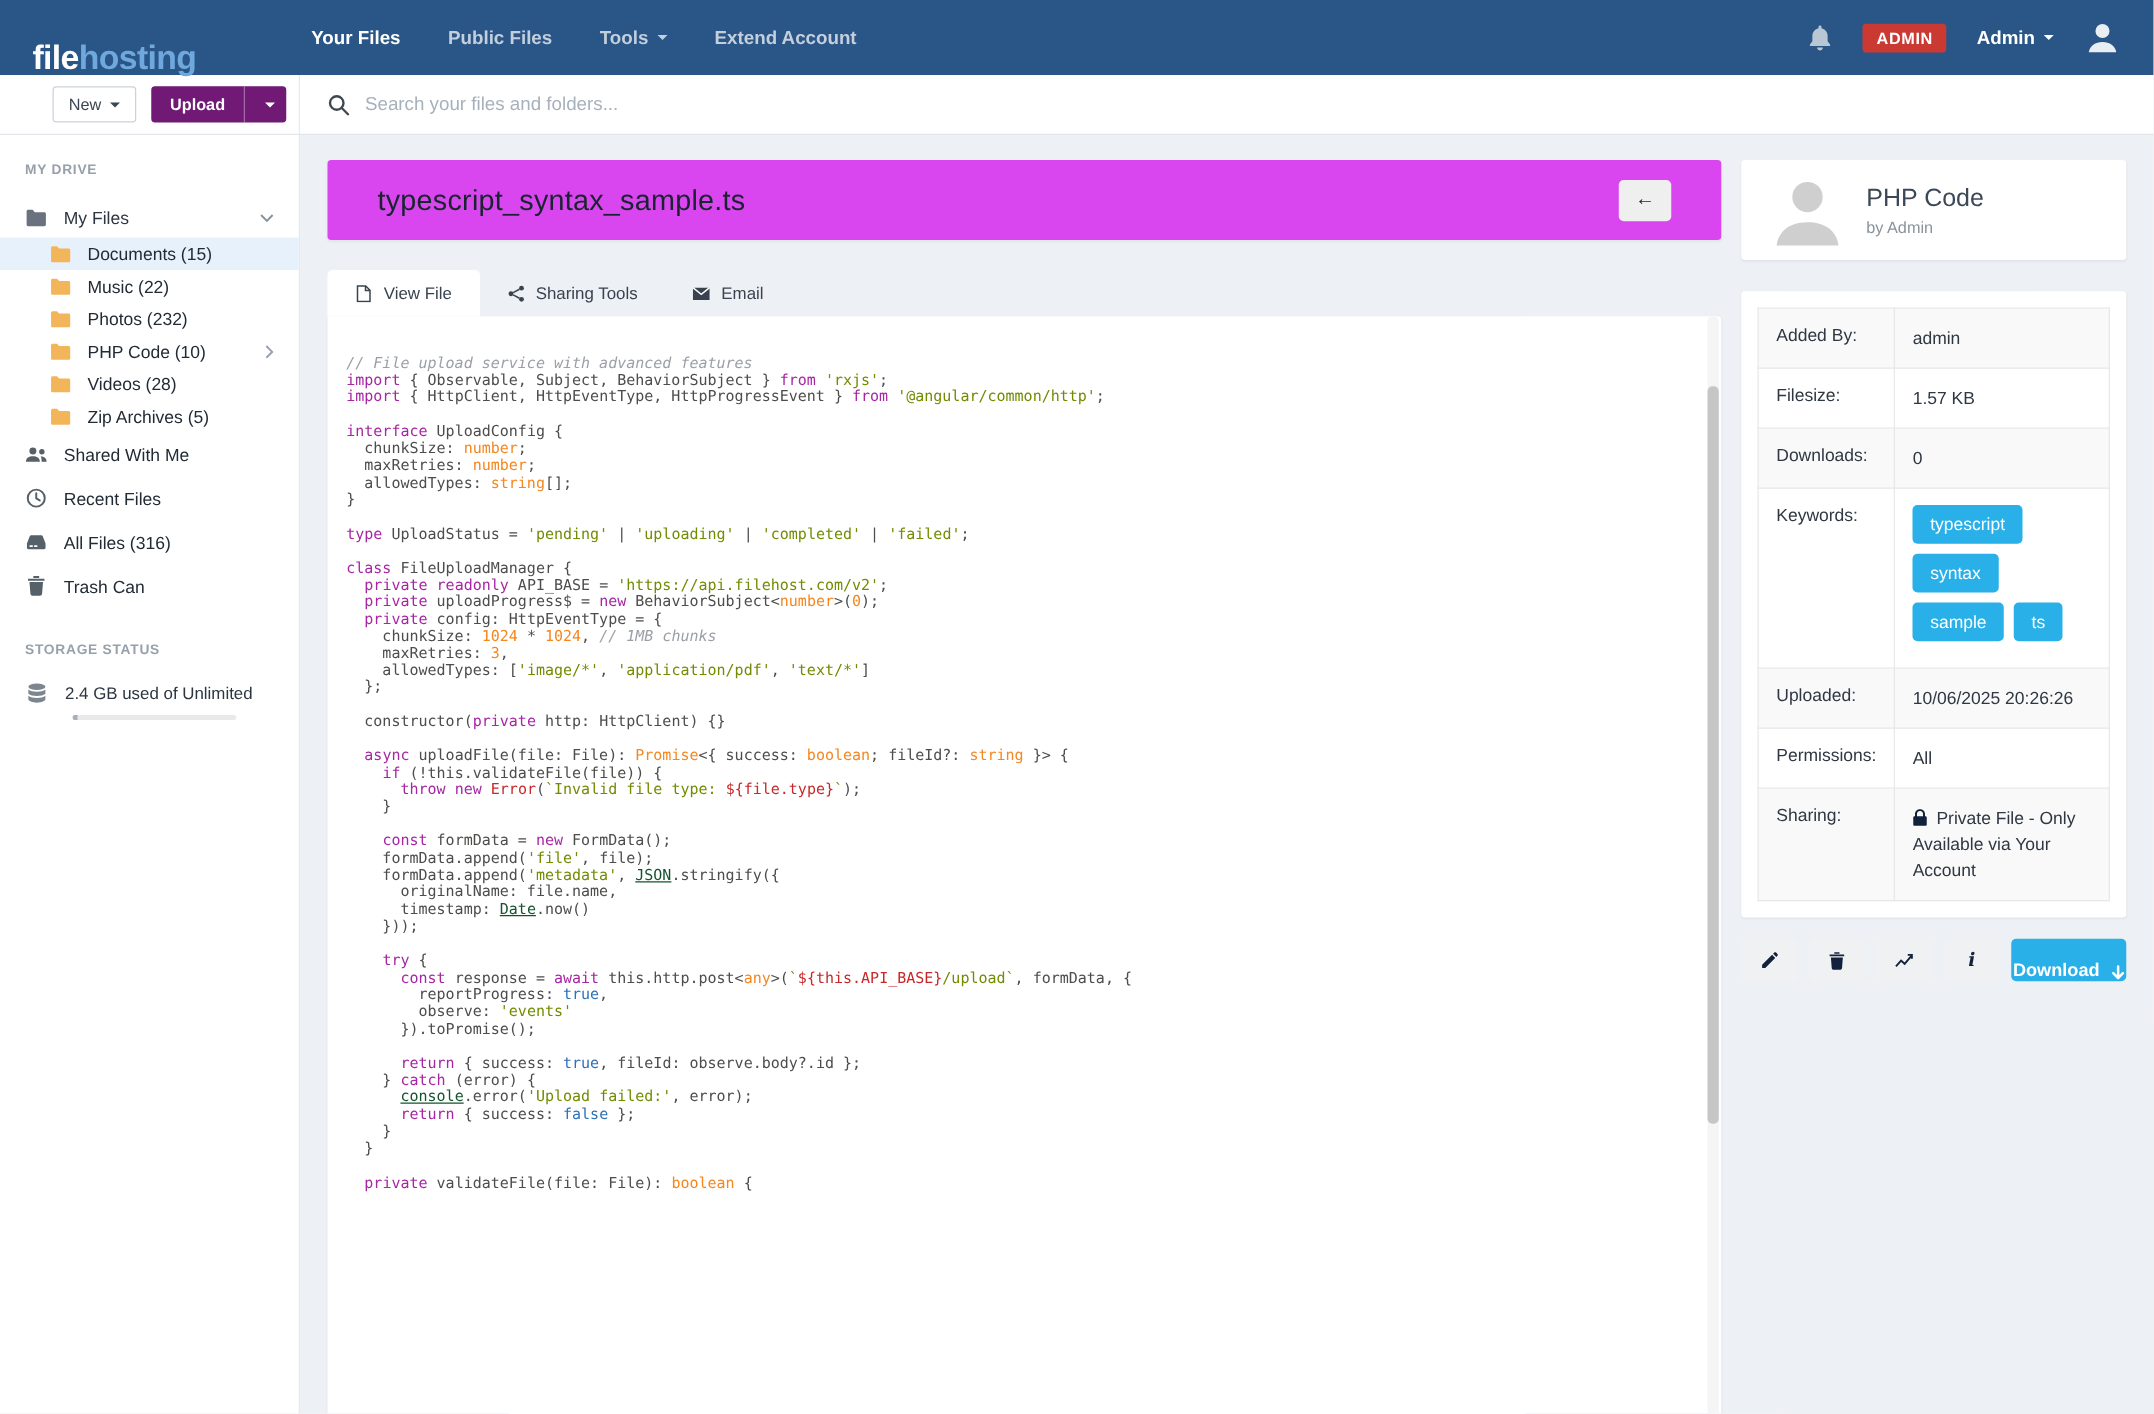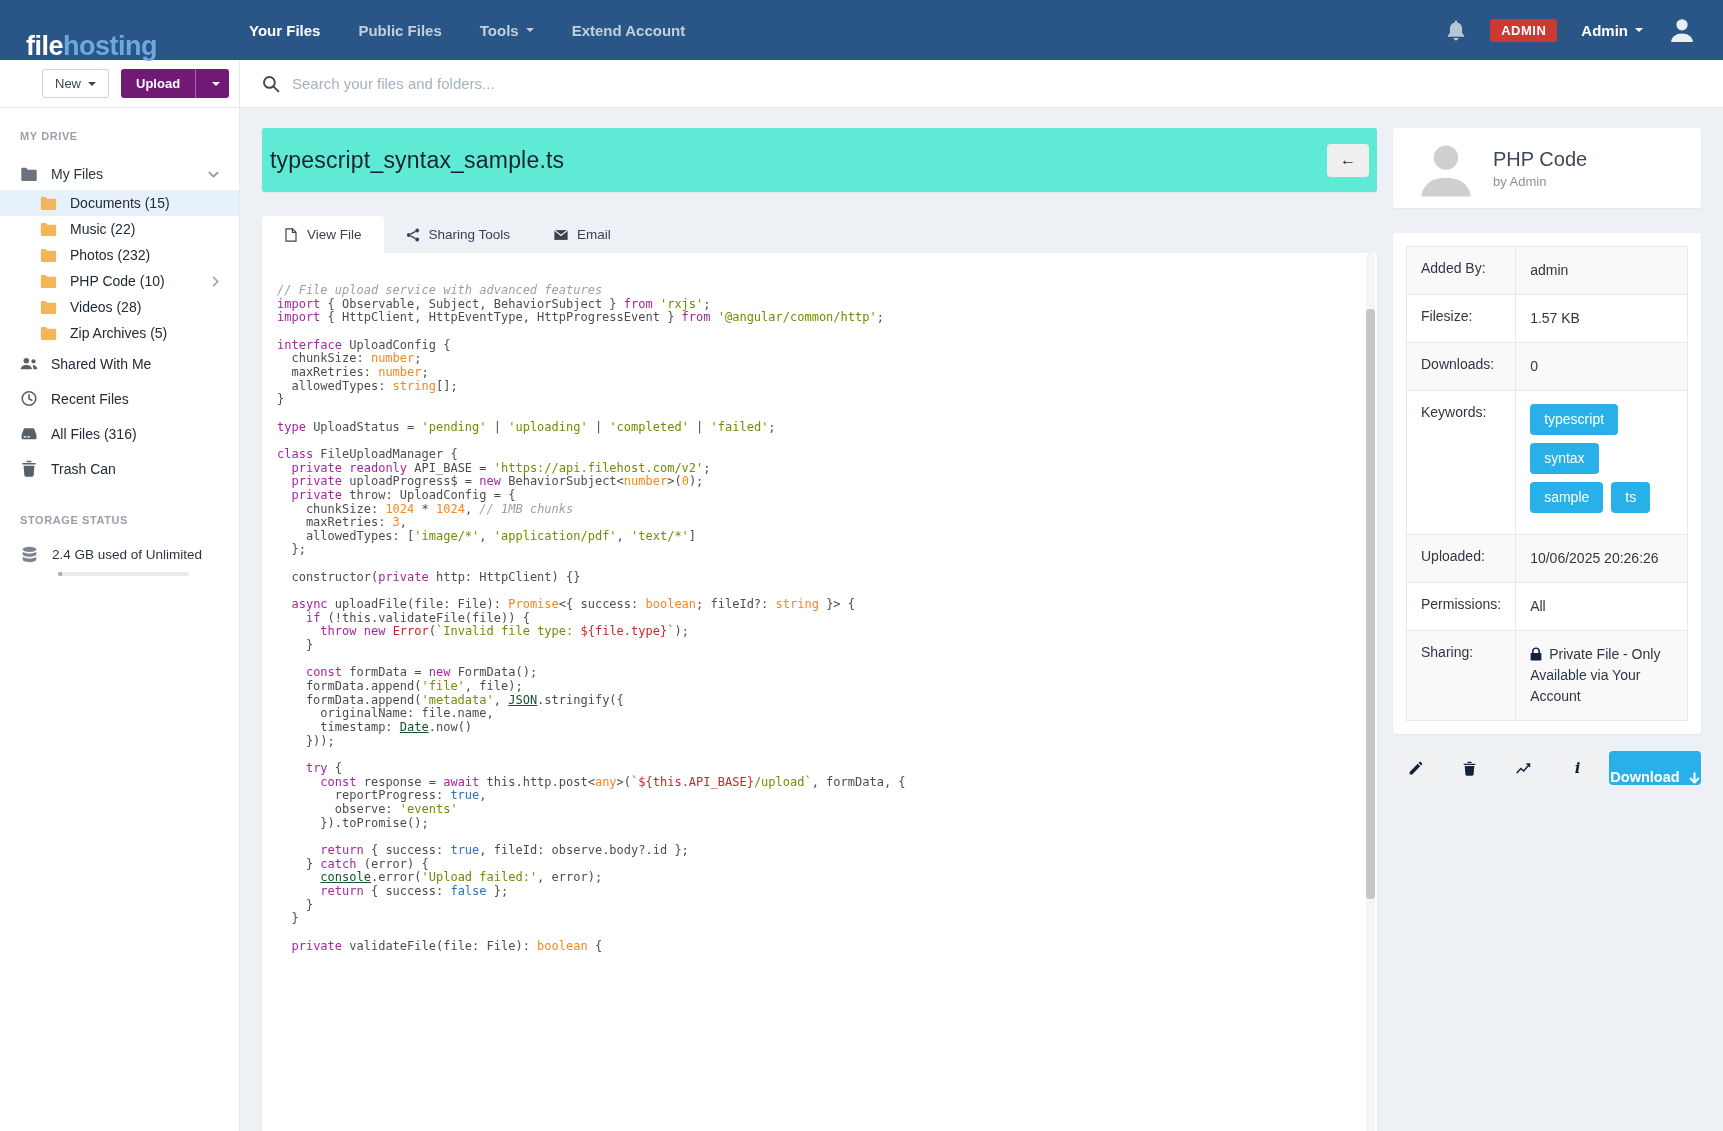--- a/index.html
+++ b/index.html
@@ -58,21 +58,21 @@
   .side-label.storage { margin-top:28px; }
   .storage-row { display:flex; align-items:center; gap:13px; padding:4px 20px 0 20px; font-size:13.5px; color:#2c3540; }
   .storage-row .ico { width:19px; height:17px; color:#7d858e; }
   .storage-row .ico svg { width:100%; height:100%; }
   .storage-bar { height:4px; background:#e9e9e9; margin:9px 50px 0 58px; border-radius:2px; overflow:hidden; }
   .storage-fill { height:100%; width:3%; background:#a7b0b9; }
 
   
   .content { flex:1; display:flex; padding:20px 22px; gap:16px; overflow:hidden; }
   .col-main { flex:1; min-width:0; }
-  .title-card { background:#5eead4; border-radius:3px; box-shadow:0 1px 2px rgba(20,30,40,.05); padding:14px 8px; display:flex; align-items:center; justify-content:space-between; height:64px; }
+  .title-card { background:#d946ef; border-radius:3px; box-shadow:0 1px 2px rgba(20,30,40,.05); padding:14px 40px; display:flex; align-items:center; justify-content:space-between; height:64px; }
   .title-card h1 { font-size:23px; font-weight:500; color:#1a2430; letter-spacing:.2px; }
   .back-btn { width:42px; height:33px; background:#efefef; border:none; border-radius:4px; cursor:pointer; display:flex; align-items:center; justify-content:center; }
   .back-arrow { font-size:16px; font-weight:bold; color:#12233f; line-height:1; }
   .tabs { display:flex; margin-top:24px; }
   .tab { display:inline-flex; align-items:center; gap:9px; padding:11px 22px; font-size:13.5px; color:#39434f; cursor:pointer; }
   .tab.active { background:#fff; border-radius:4px 4px 0 0; }
   .tab .ico { width:14px; height:14px; color:#39434f; }
   .tab .ico svg { width:100%; height:100%; }
   .content-card { background:#fff; border-radius:0 3px 3px 3px; box-shadow:0 1px 2px rgba(20,30,40,.05); position:relative; height:932px; padding:31px 24px 0 15px; overflow:hidden; }
   .code-line { white-space:pre; font-family:"DejaVu Sans Mono", monospace; font-size:12px; line-height:13.65px; color:#4d4d4c; }
@@ -349,21 +349,21 @@
               <div class="code-line"><span>  chunkSize: </span><span class="tok-ty">number</span><span>;</span></div>
               <div class="code-line"><span>  maxRetries: </span><span class="tok-ty">number</span><span>;</span></div>
               <div class="code-line"><span>  allowedTypes: </span><span class="tok-ty">string</span><span>[];</span></div>
               <div class="code-line"><span>}</span></div>
               <div class="code-line">&nbsp;</div>
               <div class="code-line"><span class="tok-kw">type</span><span> UploadStatus = </span><span class="tok-st">'pending'</span><span> | </span><span class="tok-st">'uploading'</span><span> | </span><span class="tok-st">'completed'</span><span> | </span><span class="tok-st">'failed'</span><span>;</span></div>
               <div class="code-line">&nbsp;</div>
               <div class="code-line"><span class="tok-kw">class</span><span> FileUploadManager {</span></div>
               <div class="code-line"><span>  </span><span class="tok-kw">private</span><span> </span><span class="tok-kw">readonly</span><span> API_BASE = </span><span class="tok-st">'https://api.filehost.com/v2'</span><span>;</span></div>
               <div class="code-line"><span>  </span><span class="tok-kw">private</span><span> uploadProgress$ = </span><span class="tok-kw">new</span><span> BehaviorSubject&lt;</span><span class="tok-ty">number</span><span>&gt;(</span><span class="tok-ty">0</span><span>);</span></div>
-              <div class="code-line"><span>  </span><span class="tok-kw">private</span><span> throw: UploadConfig = {</span></div>
+              <div class="code-line"><span>  </span><span class="tok-kw">private</span><span> config: HttpEventType = {</span></div>
               <div class="code-line"><span>    chunkSize: </span><span class="tok-ty">1024</span><span> * </span><span class="tok-ty">1024</span><span>, </span><span class="tok-cm">// 1MB chunks</span></div>
               <div class="code-line"><span>    maxRetries: </span><span class="tok-ty">3</span><span>,</span></div>
               <div class="code-line"><span>    allowedTypes: [</span><span class="tok-st">'image/*'</span><span>, </span><span class="tok-st">'application/pdf'</span><span>, </span><span class="tok-st">'text/*'</span><span>]</span></div>
               <div class="code-line"><span>  };</span></div>
               <div class="code-line">&nbsp;</div>
               <div class="code-line"><span>  constructor(</span><span class="tok-kw">private</span><span> http: HttpClient) {}</span></div>
               <div class="code-line">&nbsp;</div>
               <div class="code-line"><span>  </span><span class="tok-kw">async</span><span> uploadFile(file: File): </span><span class="tok-ty">Promise</span><span>&lt;{ success: </span><span class="tok-ty">boolean</span><span>; fileId?: </span><span class="tok-ty">string</span><span> }&gt; {</span></div>
               <div class="code-line"><span>    </span><span class="tok-kw">if</span><span> (!this.validateFile(file)) {</span></div>
               <div class="code-line"><span>      </span><span class="tok-kw">throw</span><span> </span><span class="tok-kw">new</span><span> </span><span class="tok-rd">Error</span><span>(</span><span class="tok-st">`Invalid file type: </span><span class="tok-rd">${file.type}</span><span class="tok-st">`</span><span>);</span></div>

